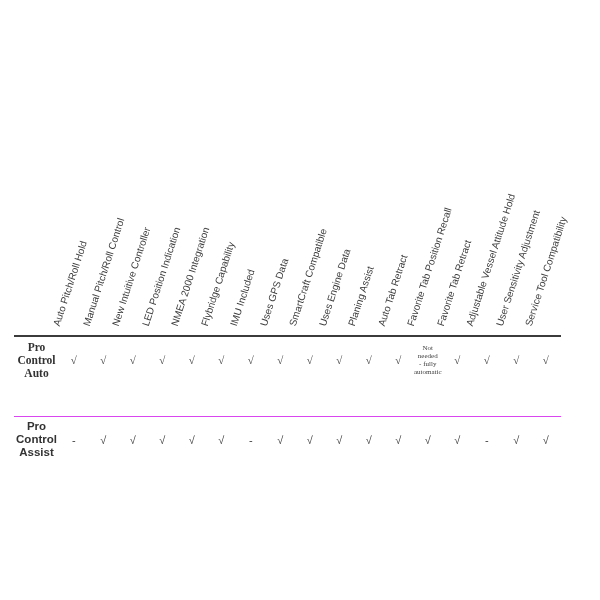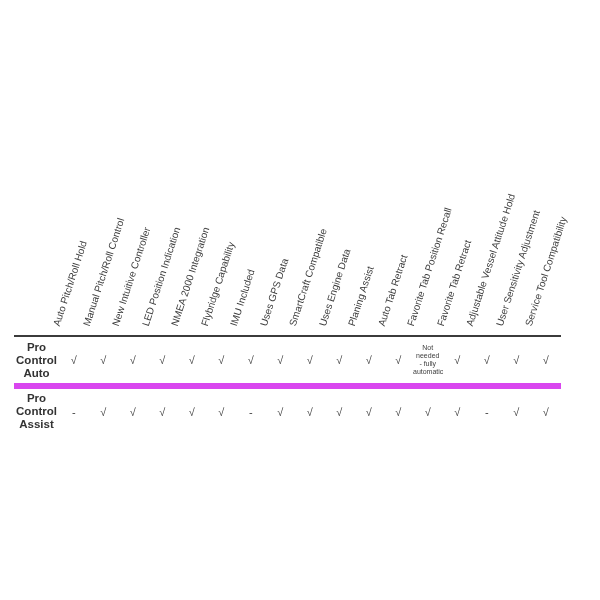--- a/index.html
+++ b/index.html
@@ -39,24 +39,26 @@
     line-height: 12px;
     color: #3d3d3d;
   }
   .row {
     display: flex;
     align-items: center;
   }
   .row1 {
     border-top: 2.5px solid #3b3b3b;
     height: 46px;
+    font-family: Liberation Serif, serif;
   }
   .row2 {
-    border-top: 6px solid #d946ef;
+    border-top: 1px solid #d946ef;
     height: 45px;
+    margin-top: 33px;
   }
   .rlabel {
     width: 45px;
     font-weight: bold;
     font-size: 11.5px;
     line-height: 13px;
     text-align: center;
     color: #333333;
   }
   .cell {

